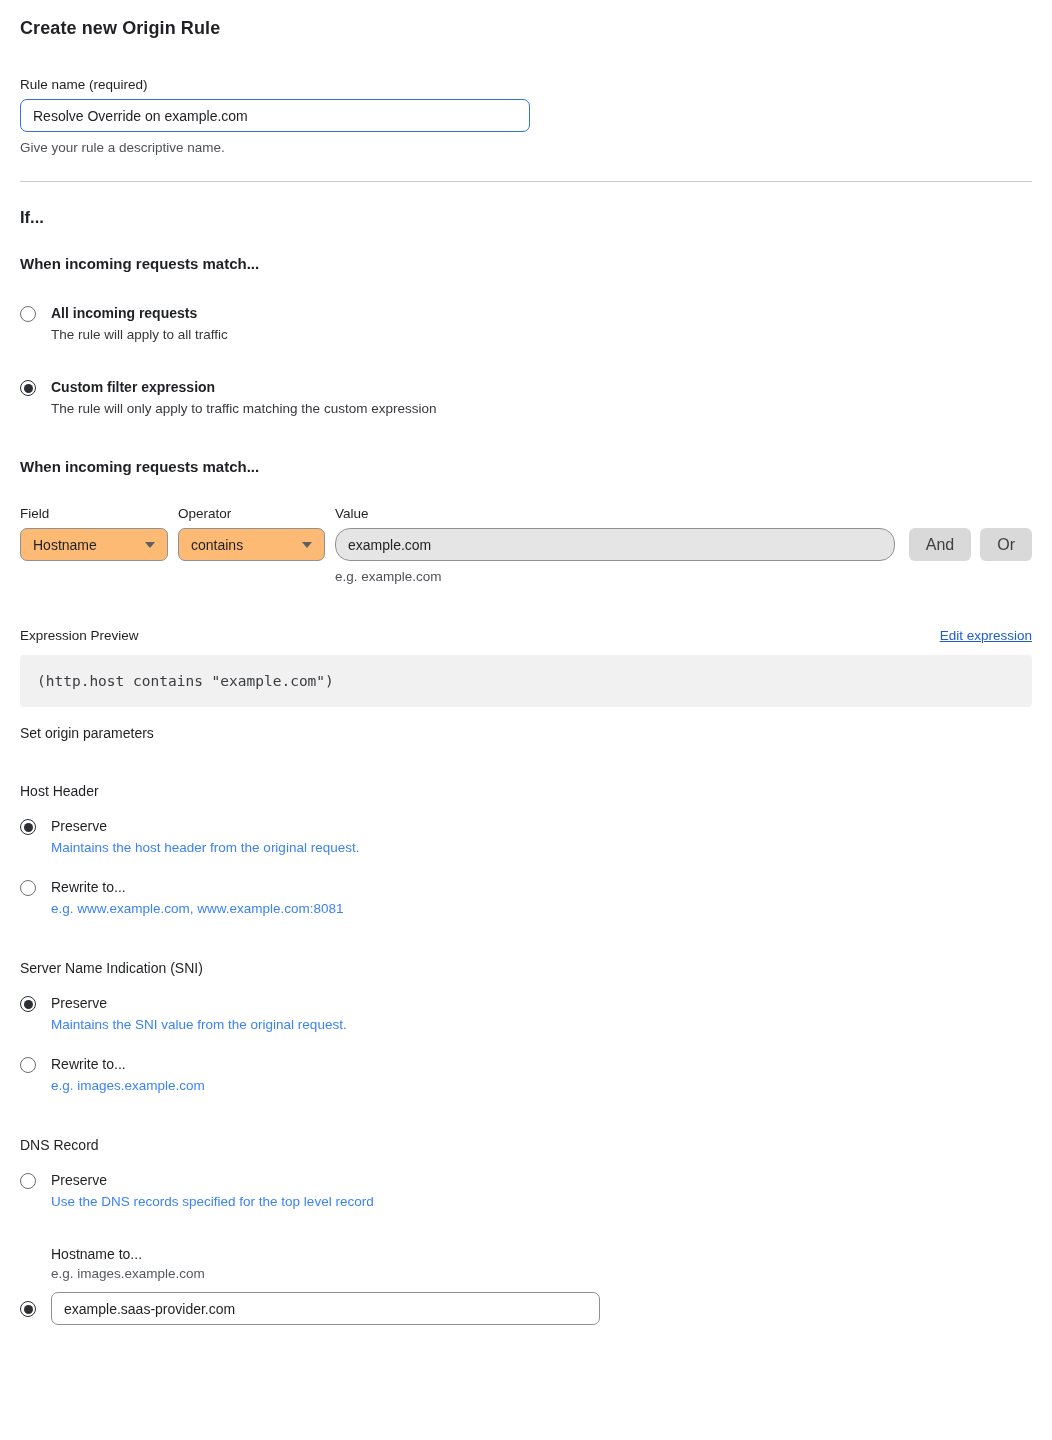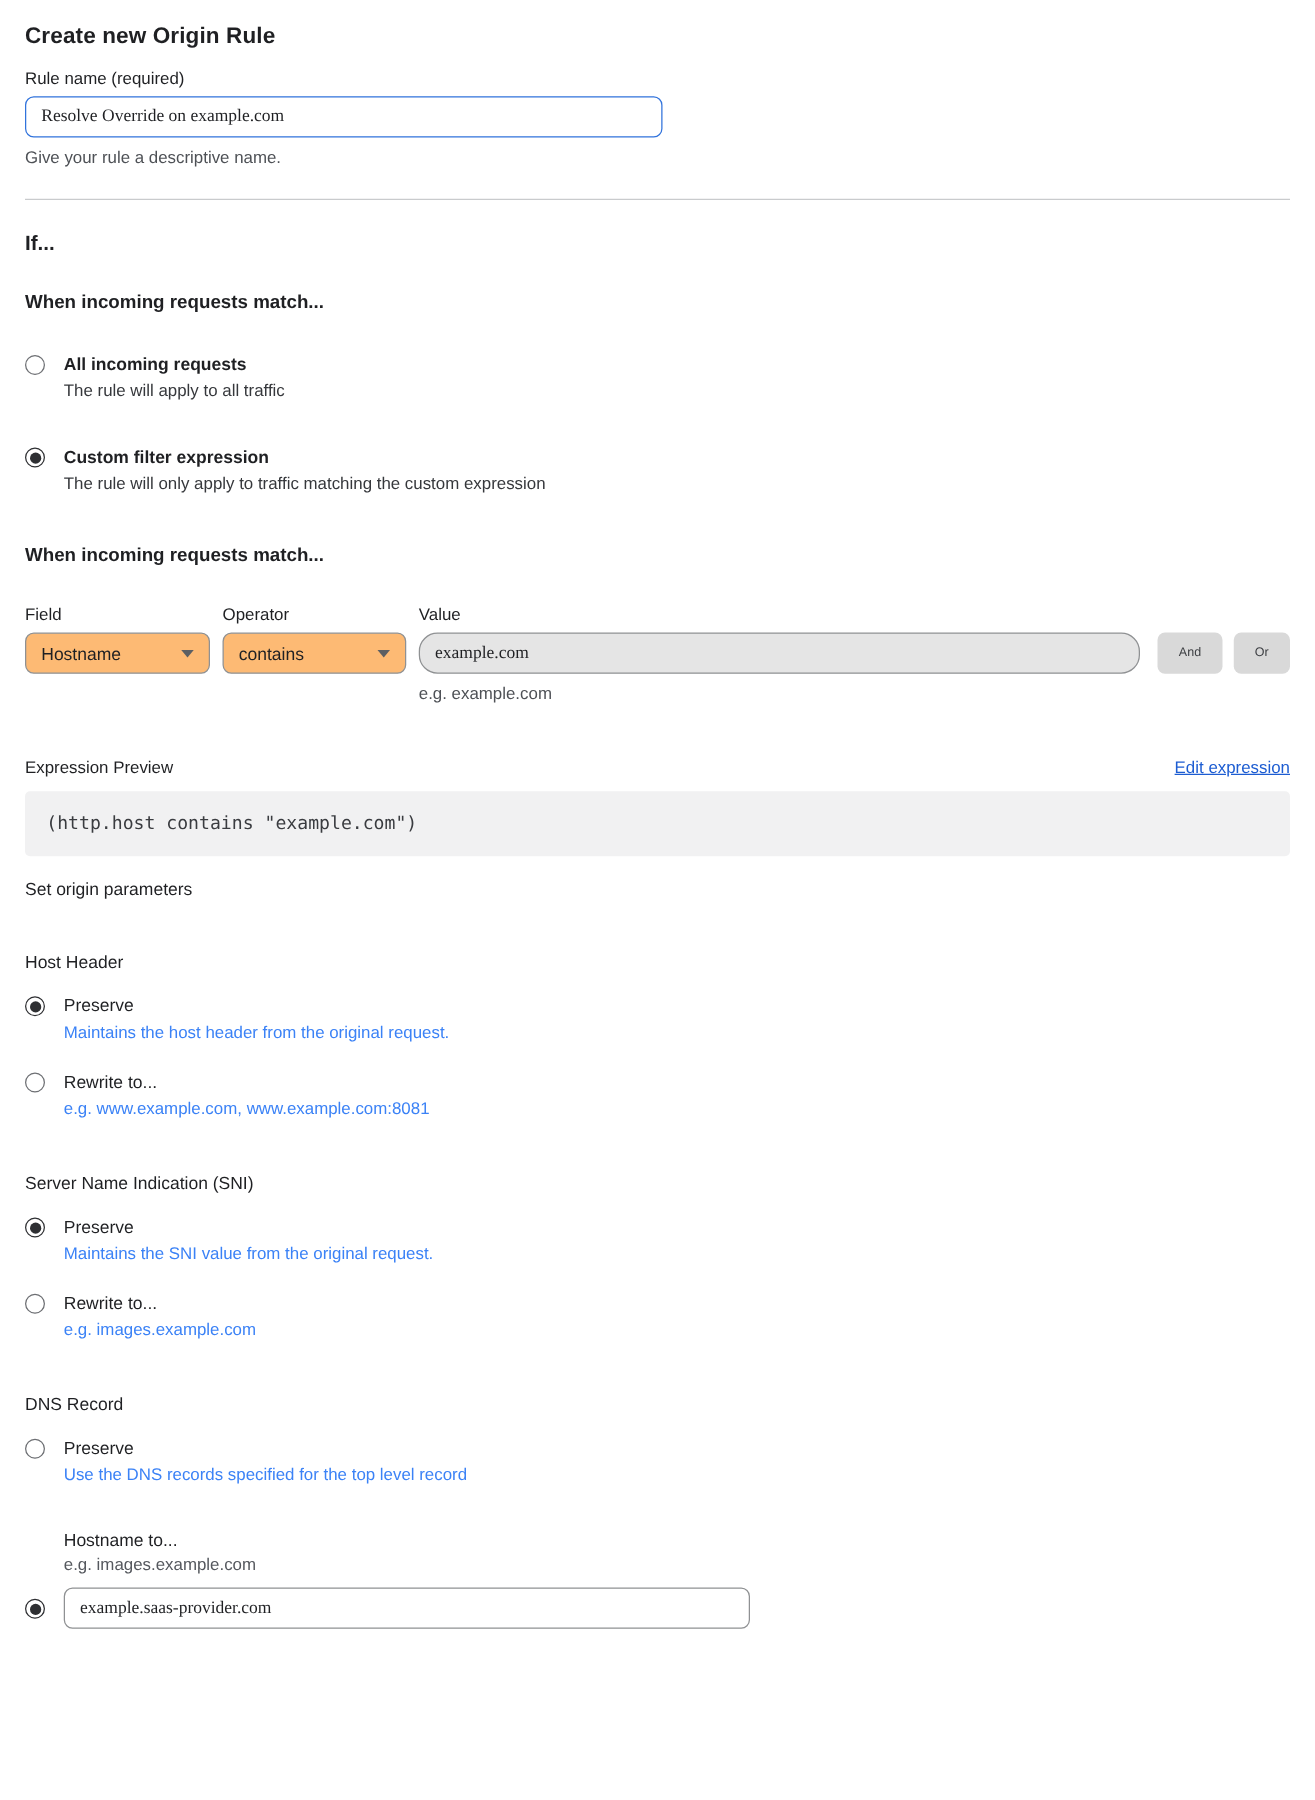--- a/index.html
+++ b/index.html
@@ -16,24 +16,24 @@
   .page-title { font-size: 18px; font-weight: 700; letter-spacing: .1px; margin: 4px 0 0; }
   .h-section  { font-size: 16.5px; font-weight: 700; margin: 26px 0 0; }
   .h-sub      { font-size: 15px;  font-weight: 700; margin: 28px 0 0; }
   .field-label { display: block; font-size: 13.5px; margin-bottom: 7px; }
   .helper { font-size: 13.5px; color: #4e5156; margin-top: 8px; }
   .group-title { font-size: 14px; margin-top: 42px; }
 
   
   .text-input {
     height: 33px; border-radius: 7px; padding: 0 12px;
-    font-size: 14px; font-family: Liberation Serif, serif; color: #1f2023;
+    font-size: 14px; font-family: Liberation Sans, sans-serif; color: #1f2023;
     border: 1px solid #8f9193; background: #fff; outline: none; width: 100%;
   }
-  .rule-name-wrap { margin-top: 16px; }
+  .rule-name-wrap { margin-top: 38px; }
   .rule-name-input {
     width: 510px; border: 1.5px solid #3173dc;
   }
   .value-input { background: #e5e5e5; border-radius: 15px; }
 
   .select {
     height: 33px; border: 1px solid #8f9193; border-radius: 7px; background: #fdba74;
     display: flex; align-items: center; justify-content: space-between;
     padding: 0 12px; font-size: 14px; cursor: pointer;
   }
@@ -67,21 +67,21 @@
   hr.divider { border: none; border-top: 1px solid #c9cbcd; margin: 26px 0 0; }
 
   
   .builder { display: flex; gap: 10px; margin-top: 31px; align-items: flex-start; }
   .col-field { width: 148px; flex: none; }
   .col-op    { width: 147px; flex: none; }
   .col-value { flex: 1; }
   .conjunctions { display: flex; gap: 9px; margin-top: 22px; margin-left: 4px; flex: none; }
   .chip-btn {
     height: 33px; padding: 0 17px; border: none; border-radius: 6px;
-    background: #d9d9d9; color: #3c3e42; font-size: 10px;
+    background: #d9d9d9; color: #3c3e42; font-size: 16px;
     font-family: inherit; cursor: pointer;
   }
 
   
   .preview-head {
     display: flex; justify-content: space-between; align-items: baseline; margin-top: 44px;
   }
   .preview-label { font-size: 13.5px; }
   .edit-link { font-size: 13.5px; color: #1d5dd2; text-decoration: underline; cursor: pointer; }
   .code-box {

